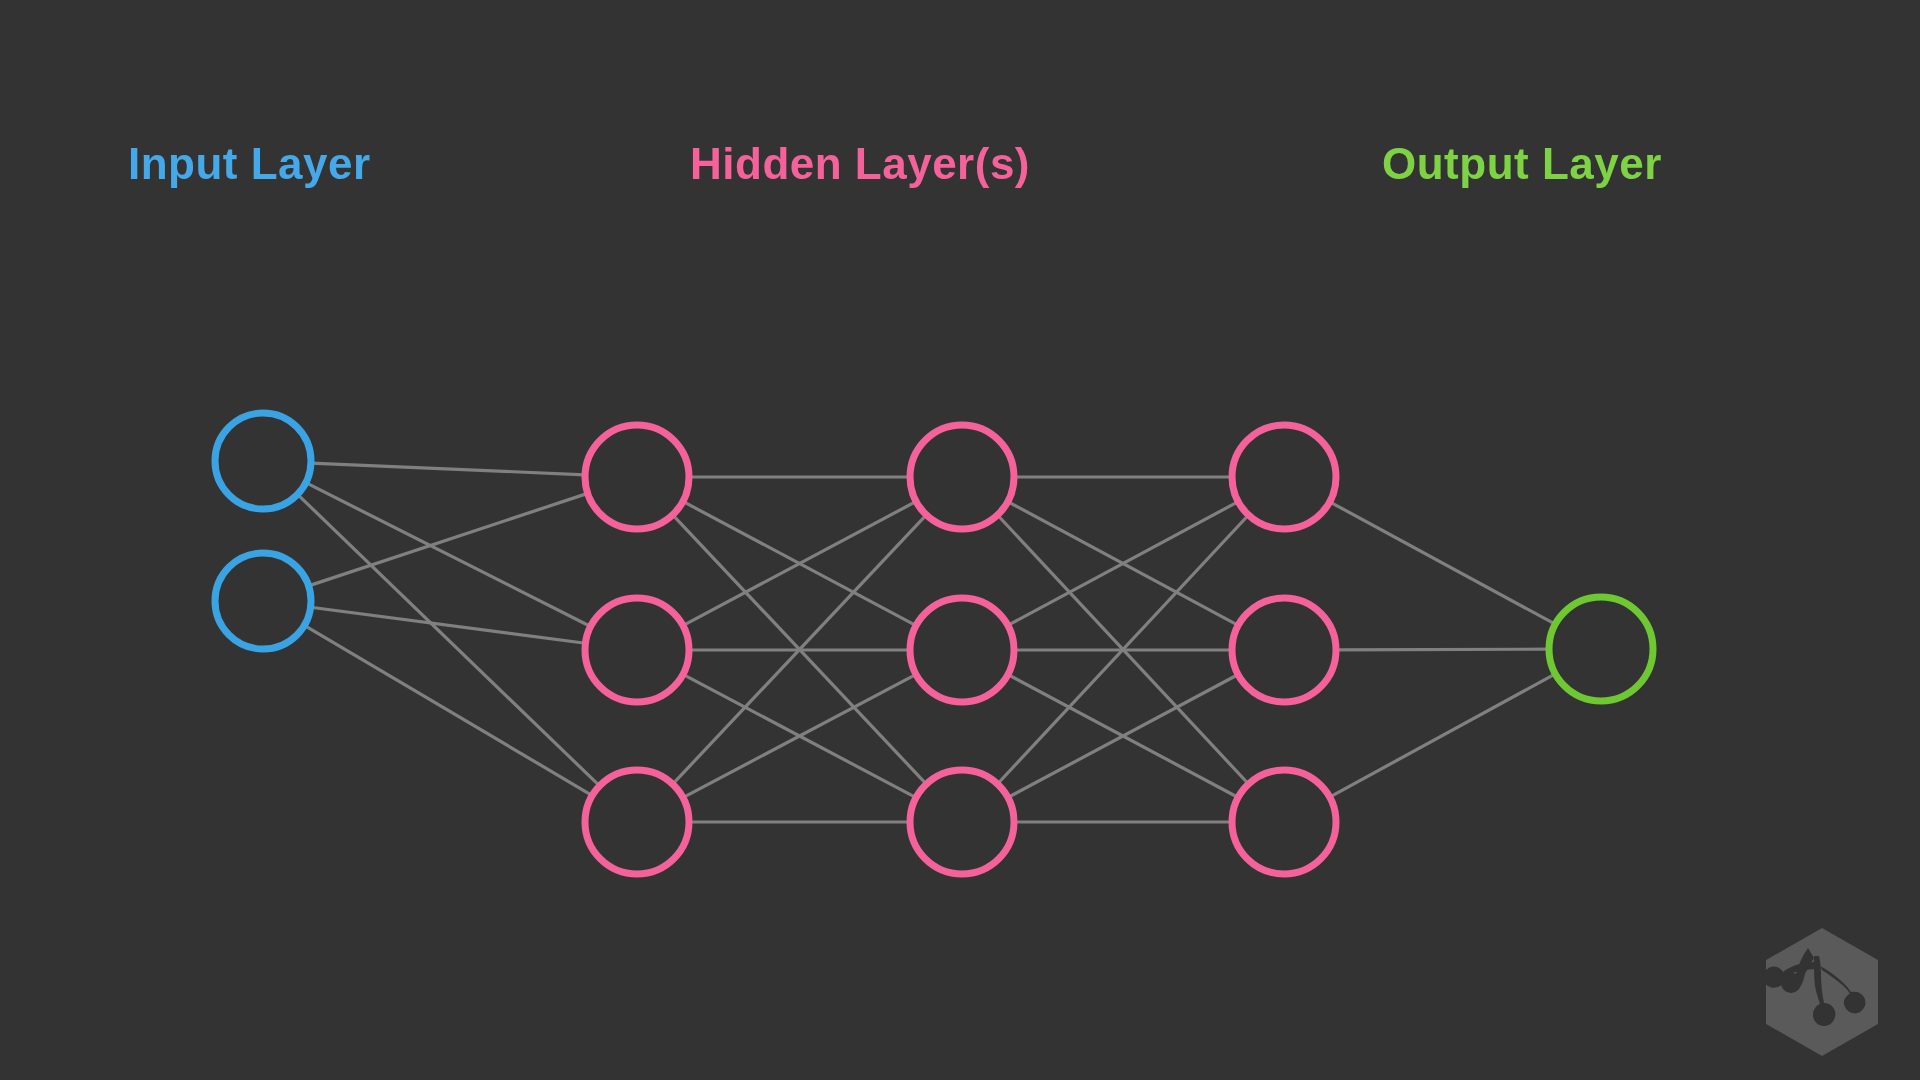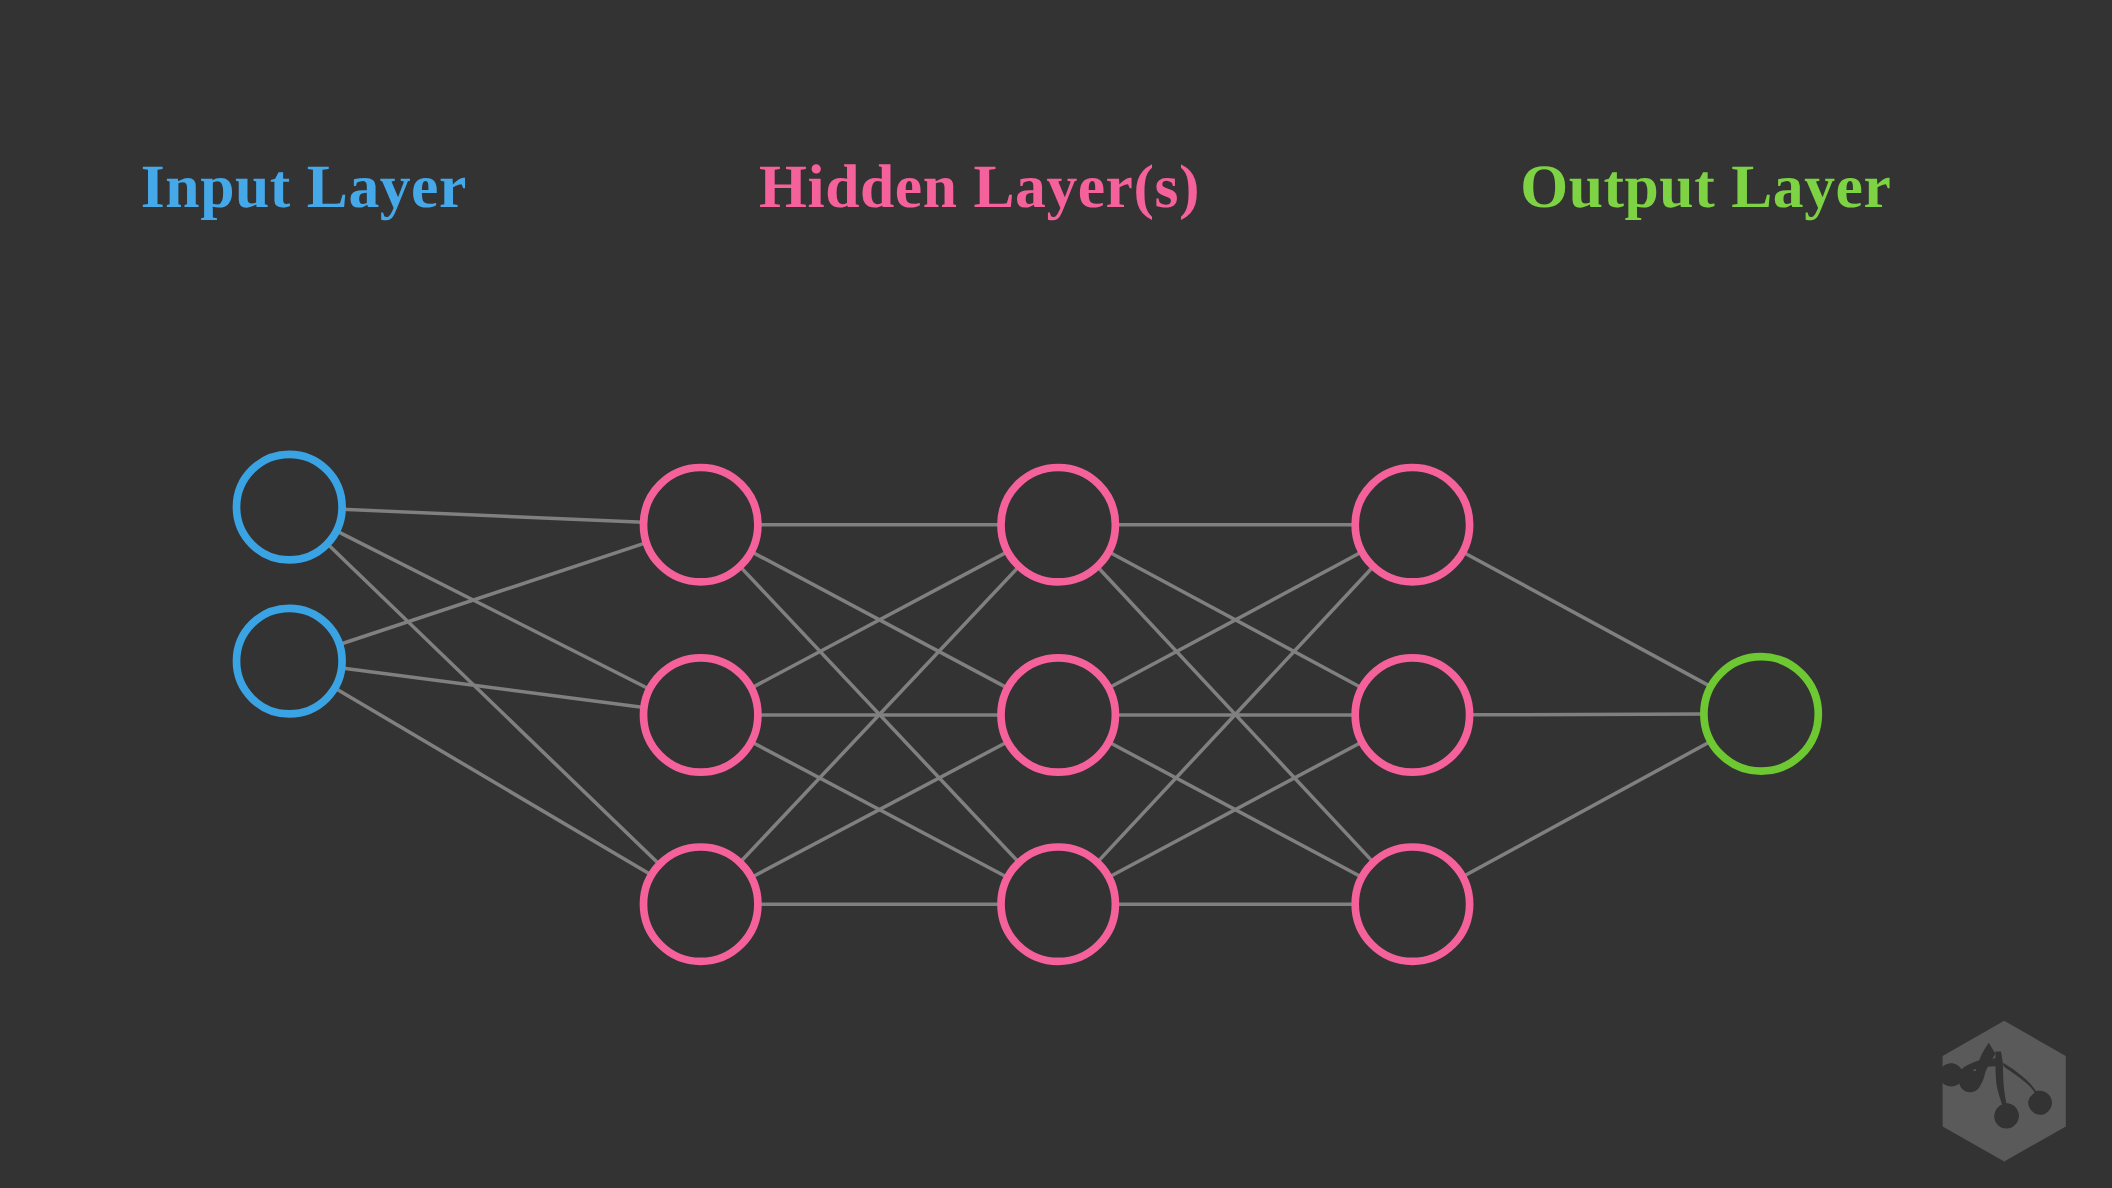--- a/index.html
+++ b/index.html
@@ -20,23 +20,23 @@
   }
   #labels {
     position: absolute;
     top: 0; left: 0;
     width: 1920px;
     height: 260px;
     pointer-events: none;
   }
   .layer-label {
     position: absolute;
-    font-family: Liberation Serif, serif;
+    font-family: Liberation Sans, sans-serif;
     font-weight: 700;
-    font-size: 56px;
+    font-size: 44px;
     letter-spacing: 0.5px;
     white-space: nowrap;
     line-height: 1;
   }
   #label-input  { left: 128px; top: 142px; color: #45a8e8; }
   #label-hidden { left: 690px; top: 142px; color: #f4619b; }
   #label-output { left: 1382px; top: 142px; color: #7ed344; }
 
   #net-svg {
     position: absolute;

